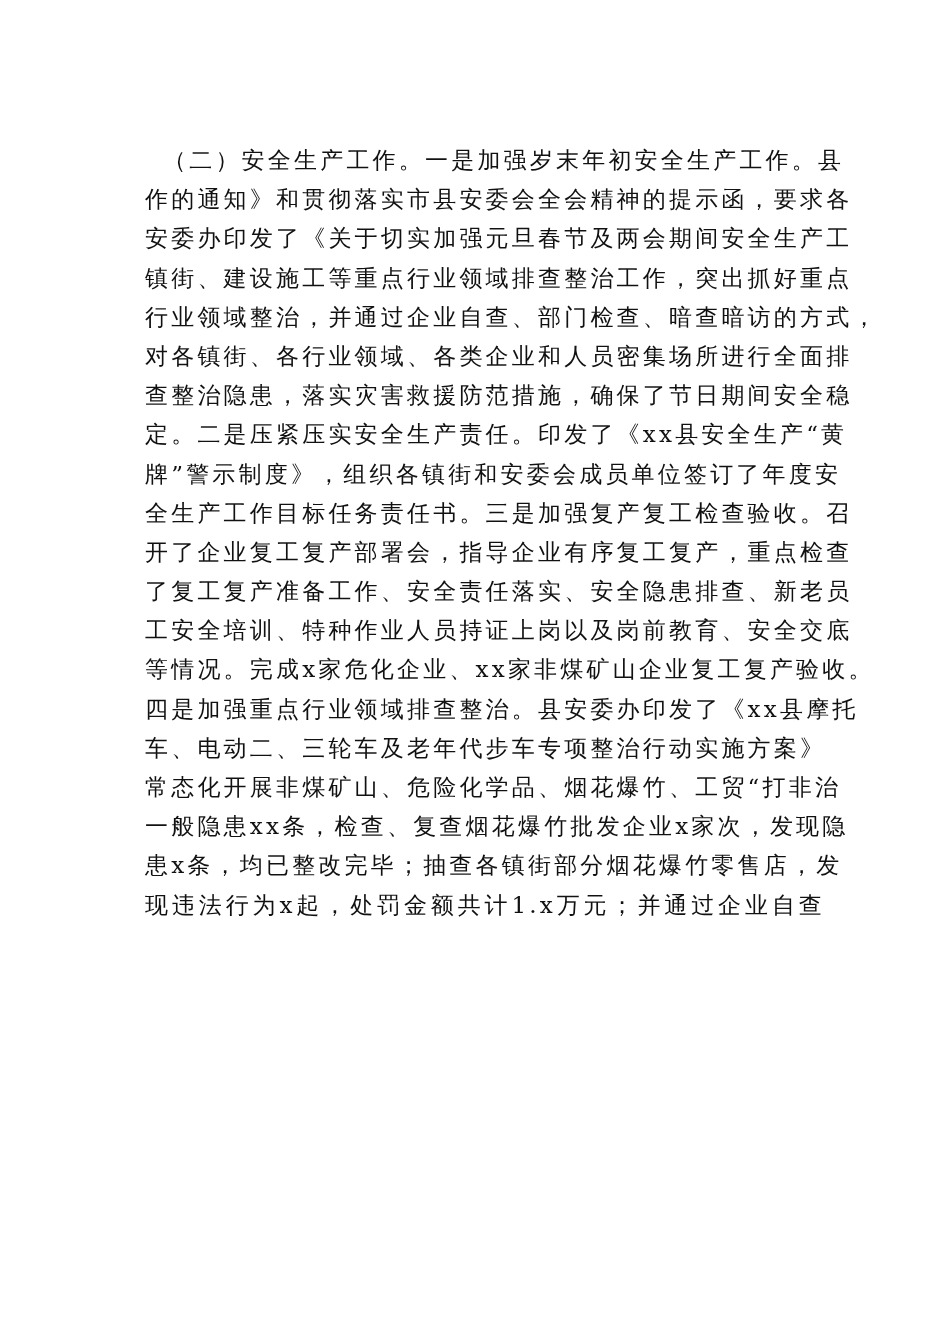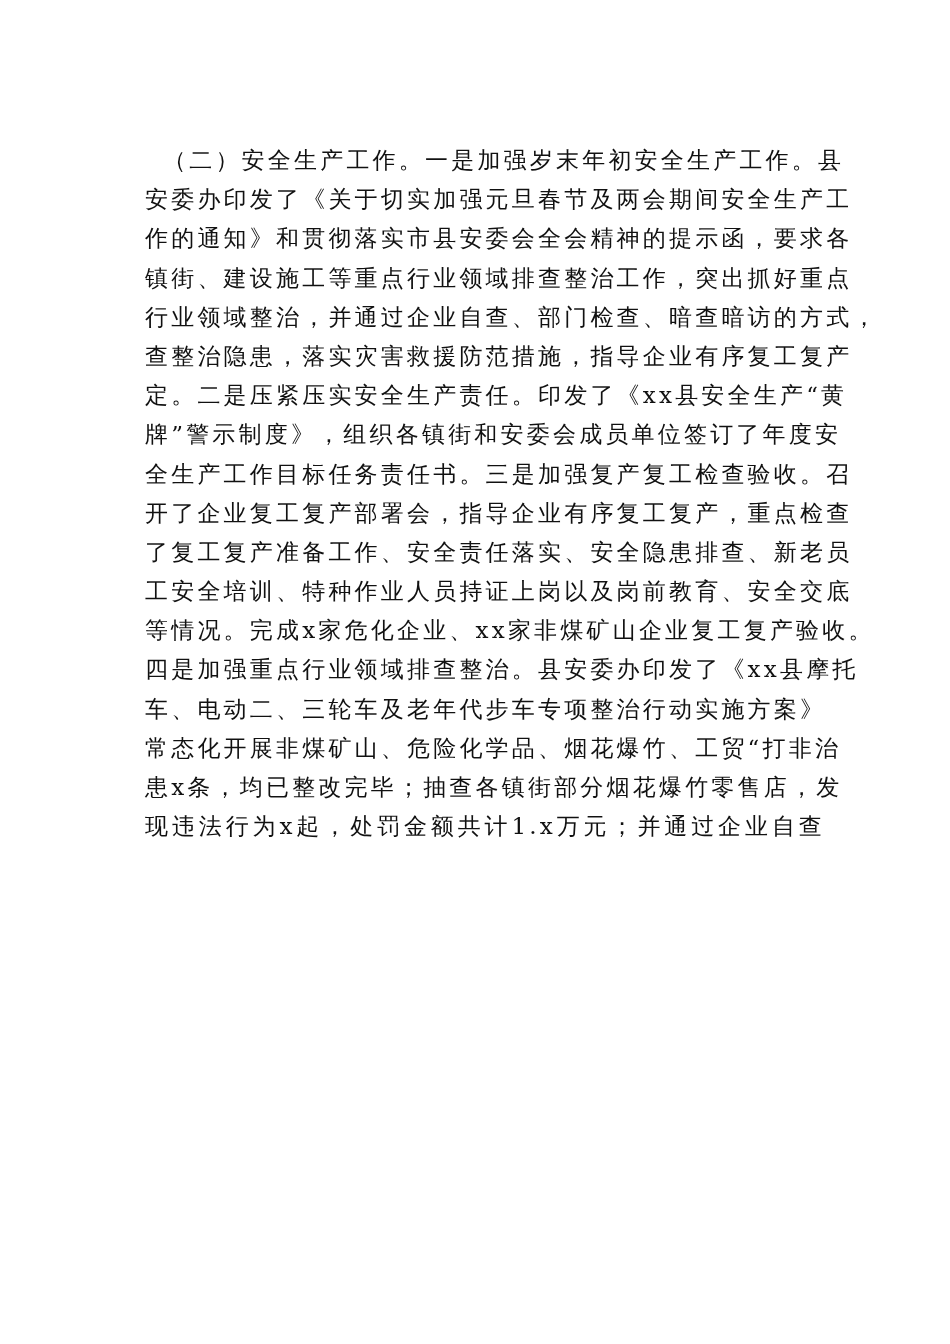--- a/index.html
+++ b/index.html
@@ -14,31 +14,33 @@
   .line { display: block; white-space: nowrap; height: 39.2px; }
   .line.first { padding-left: 18px; }
   .line.justify { text-align: justify; text-align-last: justify; }
 </style>
 </head>
 <body>
 
 <div class="page">
   <div class="body-text">
     <span class="line first justify">（二）安全生产工作。一是加强岁末年初安全生产工作。县</span>
+    <span class="line justify">作的通知》和贯彻落实市县安委会全会精神的提示函，要求各</span>
     <span class="line justify">安委办印发了《关于切实加强元旦春节及两会期间安全生产工</span>
-    <span class="line justify">作的通知》和贯彻落实市县安委会全会精神的提示函，要求各</span>
     <span class="line justify">镇街、建设施工等重点行业领域排查整治工作，突出抓好重点</span>
     <span class="line justify">行业领域整治，并通过企业自查、部门检查、暗查暗访的方式，</span>
-    <span class="line justify">查整治隐患，落实灾害救援防范措施，指导企业有序复工复产</span>
+    <span class="line justify">对各镇街、各行业领域、各类企业和人员密集场所进行全面排</span>
+    <span class="line justify">查整治隐患，落实灾害救援防范措施，确保了节日期间安全稳</span>
     <span class="line justify">定。二是压紧压实安全生产责任。印发了《xx县安全生产“黄</span>
     <span class="line justify">牌”警示制度》，组织各镇街和安委会成员单位签订了年度安</span>
     <span class="line justify">全生产工作目标任务责任书。三是加强复产复工检查验收。召</span>
     <span class="line justify">开了企业复工复产部署会，指导企业有序复工复产，重点检查</span>
     <span class="line justify">了复工复产准备工作、安全责任落实、安全隐患排查、新老员</span>
     <span class="line justify">工安全培训、特种作业人员持证上岗以及岗前教育、安全交底</span>
     <span class="line justify">等情况。完成x家危化企业、xx家非煤矿山企业复工复产验收。</span>
     <span class="line justify">四是加强重点行业领域排查整治。县安委办印发了《xx县摩托</span>
     <span class="line justify">车、电动二、三轮车及老年代步车专项整治行动实施方案》</span>
     <span class="line justify">常态化开展非煤矿山、危险化学品、烟花爆竹、工贸“打非治</span>
+    <span class="line justify">一般隐患xx条，检查、复查烟花爆竹批发企业x家次，发现隐</span>
     <span class="line justify">患x条，均已整改完毕；抽查各镇街部分烟花爆竹零售店，发</span>
     <span class="line justify">现违法行为x起，处罚金额共计1.x万元；并通过企业自查</span>
   </div>
 </div>
 
 </body></html>

